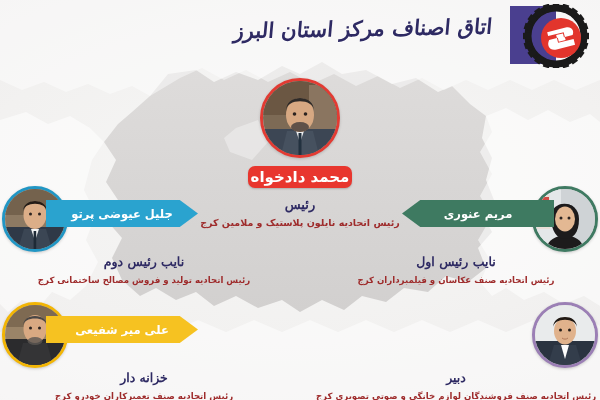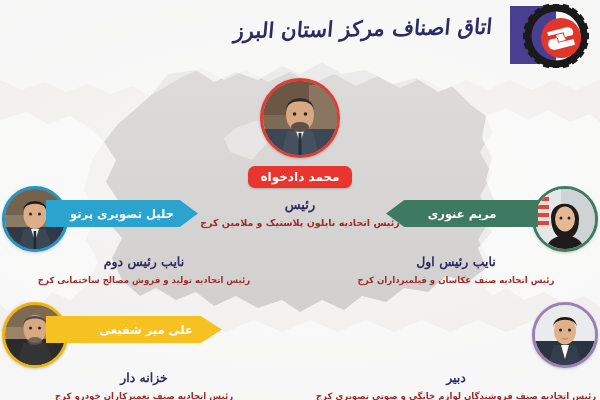--- a/index.html
+++ b/index.html
@@ -48,21 +48,21 @@
     text-align:center;color:#9e2b2b;font-weight:700;
     white-space:nowrap;
   }
   
   #p-center{top:78px;left:0;right:0;text-align:center;}
   #p-center .avatar{
     width:74px;height:74px;margin:0 auto;border:3px solid #e23b33;
   }
   #p-center .pill{
     margin:8px auto 0;width:104px;height:22px;border-radius:7px;
-    background:#e8362e;color:#fff;font-size:12px;font-weight:700;
+    background:#e8362e;color:#fff;font-size:15px;font-weight:700;
     display:flex;align-items:center;justify-content:center;
     box-shadow:0 1px 2px rgba(0,0,0,.2);
   }
   #p-center .role{margin-top:9px;font-size:13px;}
   #p-center .org{margin-top:5px;font-size:9.5px;}
   
   .side{width:300px;}
   .side .row{position:relative;height:62px;}
   .side .avatar{position:absolute;top:0;width:60px;height:60px;}
   .side .arrow{
@@ -75,39 +75,39 @@
   }
   .side .role{font-size:12.5px;}
   .side .org{font-size:8.6px;}
   
   .left .avatar{left:8px;}
   .left .arrow{left:52px;
     clip-path:polygon(0 0, 88% 0, 100% 50%, 88% 100%, 0 100%);
   }
   
   .right .avatar{right:8px;}
-  .right .arrow{right:68px;
+  .right .arrow{right:52px;
     clip-path:polygon(12% 0, 100% 0, 100% 100%, 12% 100%, 0 50%);
     justify-content:center;
   }
   
   #p-vp2{left:-6px;top:186px;}
   #p-vp1{right:-6px;top:186px;}
   #p-treas{left:-6px;top:302px;}
   #p-sec{right:-6px;top:302px;}
   #p-vp2 .role,#p-vp2 .org,#p-treas .role,#p-treas .org{margin-top:6px;}
   #p-vp1 .role,#p-vp1 .org,#p-sec .role,#p-sec .org{margin-top:6px;}
   .side .org{margin-top:4px;}
   
   .c-blue .avatar{border:3px solid #2196c4;}
   .c-blue .arrow{background:#2aa3cf;}
   .c-green .avatar{border:3px solid #3f7a62;}
   .c-green .arrow{background:#3e7a61;}
   .c-yellow .avatar{border:3px solid #f2b505;}
-  .c-yellow .arrow{background:#f6c221;padding-left:24px;}
+  .c-yellow .arrow{background:#f6c221;}
   .c-yellow .arrow span{color:#ffffff;}
   .c-purple .avatar{border:3px solid #9b7fb5;}
   .c-purple .arrow{background:#a98cc0;}
 </style>
 </head>
 <body>
 
 <div id="canvas">
 
   <svg id="mapLayer" viewBox="0 0 600 400" preserveAspectRatio="none" aria-hidden="true">
@@ -224,21 +224,21 @@
           <path d="M13,60 L19,40 L41,40 L47,60 Z" fill="#3b4654"></path>
           <path d="M26,40 L30,52 L34,40 Z" fill="#f2f3f4"></path>
           <rect x="28.6" y="42" width="2.6" height="18" fill="#1e2a36"></rect>
           <ellipse cx="30" cy="26" rx="11.5" ry="14" fill="#dcae88"></ellipse>
           <path d="M18,23 C18,12 42,12 42,23 C42,16 37,12 30,12 C23,12 18,16 18,23 Z" fill="#241c17"></path>
           <circle cx="25.5" cy="25" r="1.5" fill="#2b2320"></circle>
           <circle cx="34.5" cy="25" r="1.5" fill="#2b2320"></circle>
         </svg>
       </div>
       <div class="arrow">
-        <span>جلیل تصویری پرتو</span>
+        <span>جلیل عیوضی پرتو</span>
       </div>
     </div>
     <div class="role">نایب رئیس دوم</div>
     <div class="org">رئیس اتحادیه تولید و فروش مصالح ساختمانی کرج</div>
   </div>
 
   <div class="person side right c-green" id="p-vp1">
     <div class="row">
       <div class="avatar">
         <svg class="ph" viewBox="0 0 60 60" aria-hidden="true">

